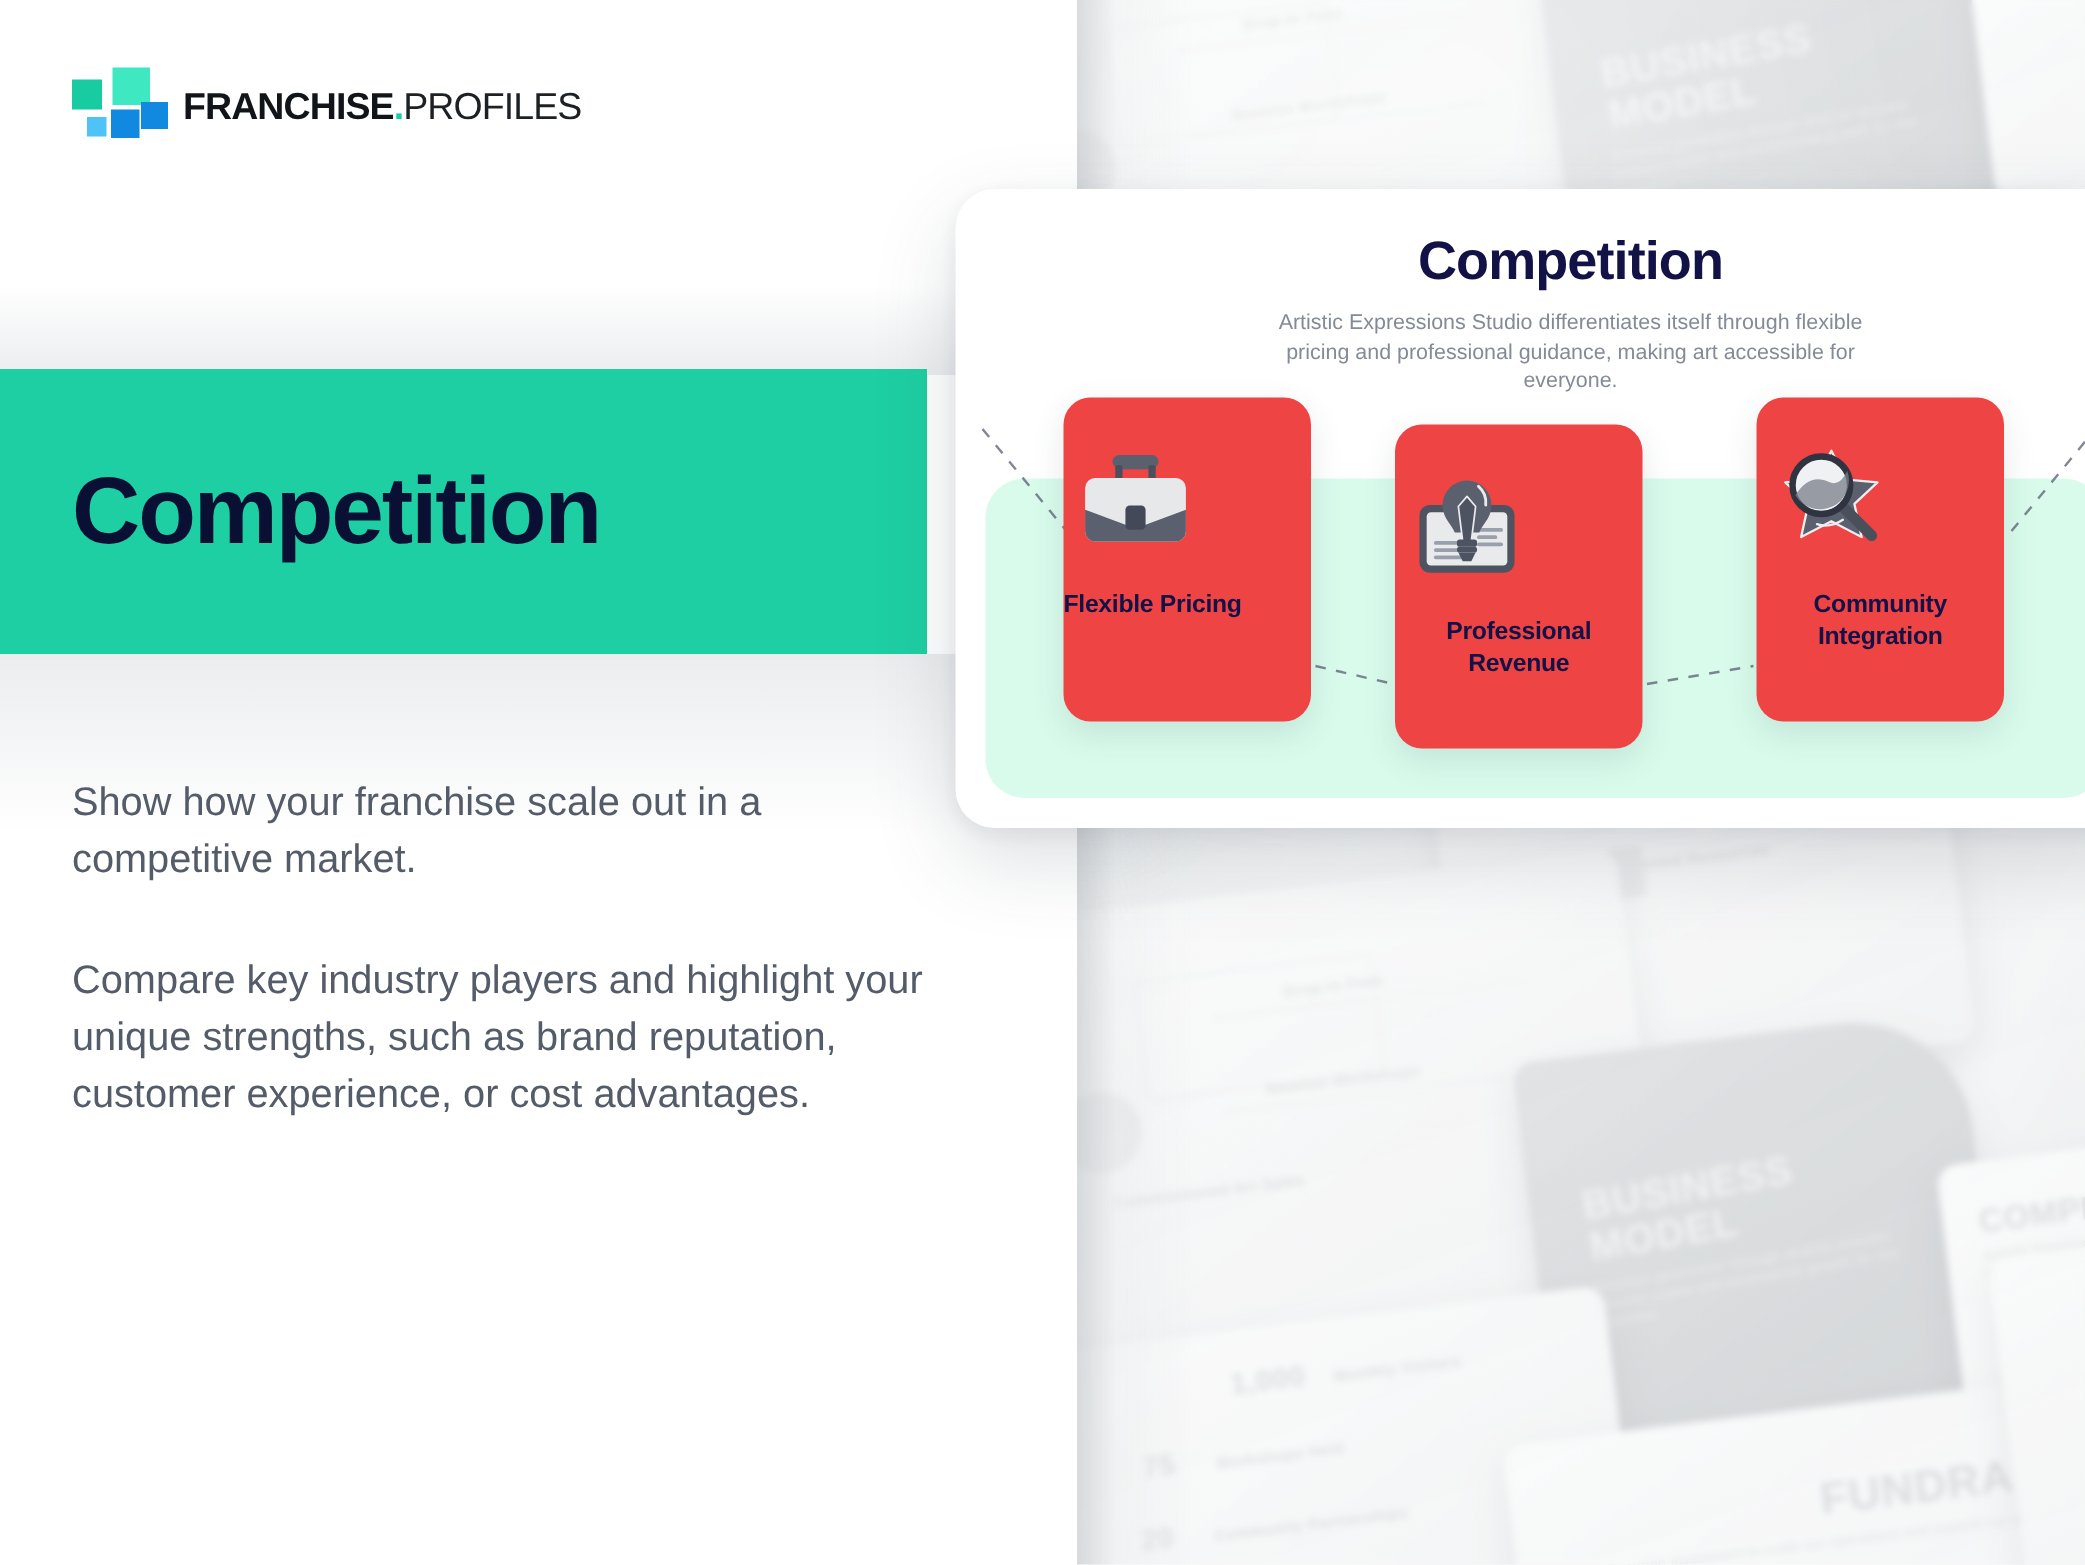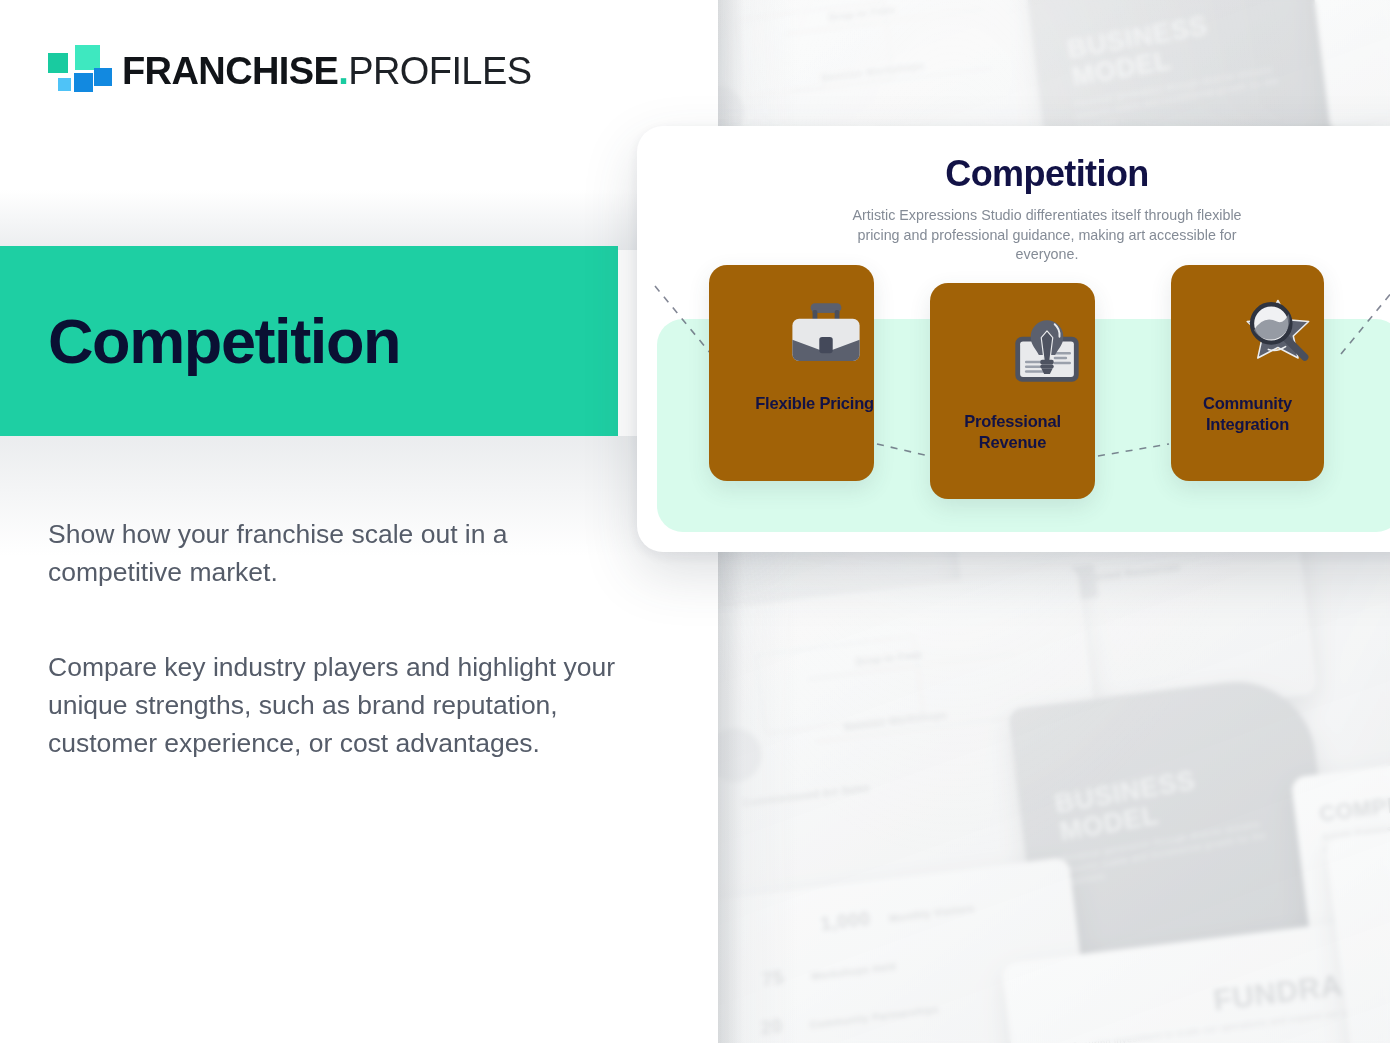--- a/index.html
+++ b/index.html
@@ -60,40 +60,40 @@
 
   
   #logo { position:absolute; left:48px; top:45px; display:flex; align-items:center; gap:18px; }
   .logo-mark { position:relative; width:56px; height:52px; }
   .logo-mark i { position:absolute; display:block; }
   .lm1 { left:0px;  top:8px;  width:20px; height:20px; background:#19CBA0; }
   .lm2 { left:27px; top:0px;  width:25px; height:25px; background:#3EE8C0; }
   .lm3 { left:10px; top:33px; width:13px; height:13px; background:#4FC3F7; }
   .lm4 { left:26px; top:28px; width:19px; height:19px; background:#1289E0; }
   .lm5 { left:46px; top:23px; width:18px; height:18px; background:#1289E0; }
-  .logo-word { font-size:38px; letter-spacing:-.6px; white-space:nowrap; line-height:1; }
+  .logo-word { font-size:25px; letter-spacing:-.6px; white-space:nowrap; line-height:1; }
   .logo-word .b { font-weight:700; color:#111418; }
   .logo-word .dot { font-weight:700; color:#19CBA0; }
   .logo-word .l { font-weight:400; color:#1d2126; }
 
   
   #teal-band {
     position:absolute; left:0; top:246px; width:618px; height:190px;
     background:#1ECFA3;
     display:flex; align-items:center;
   }
   #teal-band h1 {
     font-size:63px; font-weight:700; color:#0A1033;
     letter-spacing:-1.4px; padding-left:48px; line-height:1;
   }
   #left-copy {
     position:absolute; left:48px; top:516px; width:575px;
     color:#555c69; font-size:26.5px; line-height:1.42;
   }
-  #left-copy p + p { margin-top:58px; }
+  #left-copy p + p { margin-top:44px; }
   #left-shade{
     position:absolute; left:0; top:436px; width:718px; height:120px;
     background:linear-gradient(180deg,rgba(210,214,218,.45),rgba(255,255,255,0));
     pointer-events:none;
   }
   #left-shade-top{
     position:absolute; left:0; top:190px; width:718px; height:60px;
     background:linear-gradient(180deg,rgba(255,255,255,0),rgba(205,210,215,.40));
     pointer-events:none;
   }
@@ -114,33 +114,33 @@
     font-size:14.3px; line-height:1.38; color:#848b96; font-weight:400;
   }
   #mint-panel {
     position:absolute; left:20px; top:193px; width:745px; height:213px;
     background:#D8FBEC; border-radius:26px;
   }
   #feature-row {
     position:absolute; left:0; top:0; width:100%; height:100%;
   }
   .fcard {
-    position:absolute; background:#a16207; border-radius:18px;
+    position:absolute; background:#ef4444; border-radius:18px;
     box-shadow:0 8px 22px rgba(60,70,85,.12);
-    display:flex; flex-direction:column; align-items:flex-end;
+    display:flex; flex-direction:column; align-items:flex-start;
   }
   .fcard .ficon { margin-top:22px; width:96px; height:96px; }
   .fcard .flabel {
     margin-top:10px; text-align:center;
     font-size:16.5px; font-weight:800; color:#121246; line-height:1.28;
     letter-spacing:-.2px;
   }
   #fcard-0 { left:72px;  top:139px; width:165px; height:216px; }
   #fcard-1 { left:293px; top:157px; width:165px; height:216px; }
-  #fcard-2 { left:534px; top:139px; width:153px; height:216px; }
+  #fcard-2 { left:534px; top:139px; width:165px; height:216px; }
   .dash-svg { position:absolute; left:0; top:0; width:100%; height:100%; pointer-events:none; }
 </style>
 </head>
 <body>
 
 <div id="bg-photo">
 
   <div class="bgslide" style="left:-60px; top:-40px; width:420px; height:310px; transform:rotate(-7deg);">
     <div class="dashbox" style="left:90px; top:44px; width:150px; height:78px;"></div>
     <div class="coin" style="left:36px; top:108px; width:52px; height:52px;"></div>

